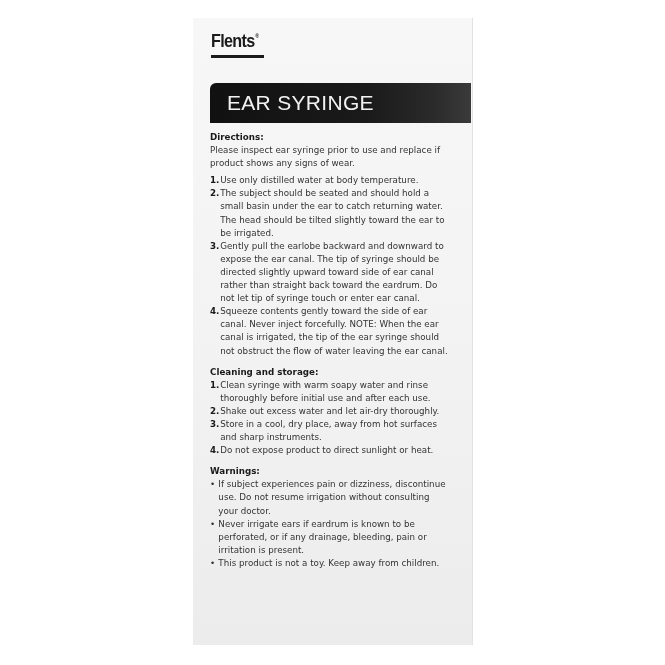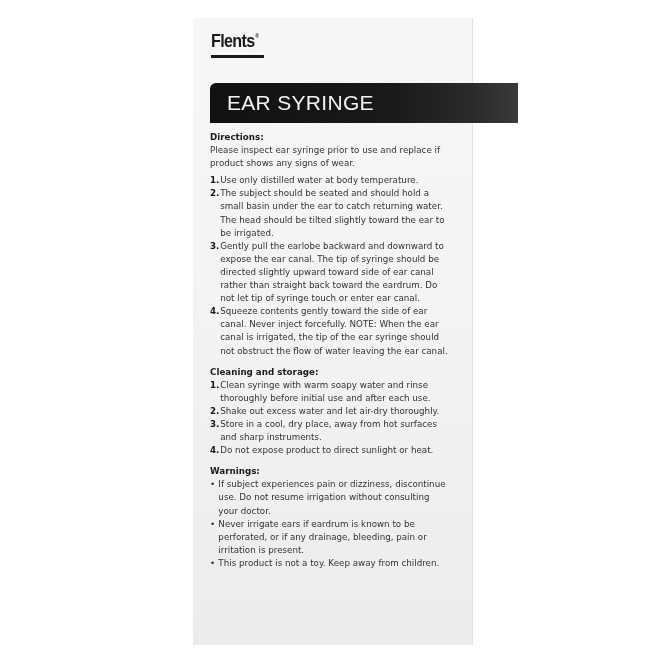--- a/index.html
+++ b/index.html
@@ -16,21 +16,21 @@
       position: absolute; left: 18px; top: 12px;
       font-family: "Liberation Sans", sans-serif; font-weight: bold;
       font-size: 19px; color: #1a1a1a; letter-spacing: -0.8px;
       transform: scaleX(0.85); transform-origin: left top;
     }
     .brand sup { font-size: 6px; vertical-align: top; position: relative; top: 3px; margin-left: 1px; }
     .brand-underline {
       position: absolute; left: 18px; top: 37px; width: 53px; height: 3px; background: #1a1a1a;
     }
     .banner {
-      position: absolute; left: 17px; top: 65px; width: 308px; height: 40px;
+      position: absolute; left: 17px; top: 65px; width: 261px; height: 40px;
       background: linear-gradient(90deg, #111 0%, #1a1a1a 60%, #2a2a2a 85%, #3a3a3a 100%);
       border-top-left-radius: 6px;
     }
     .banner-title {
       position: absolute; left: 17px; top: 8px;
       font-family: "Liberation Sans", sans-serif; font-size: 21px; color: #f2f2f2;
       letter-spacing: 0.3px;
     }
     .content {
       position: absolute; left: 17px; top: 112px; width: 260px;

